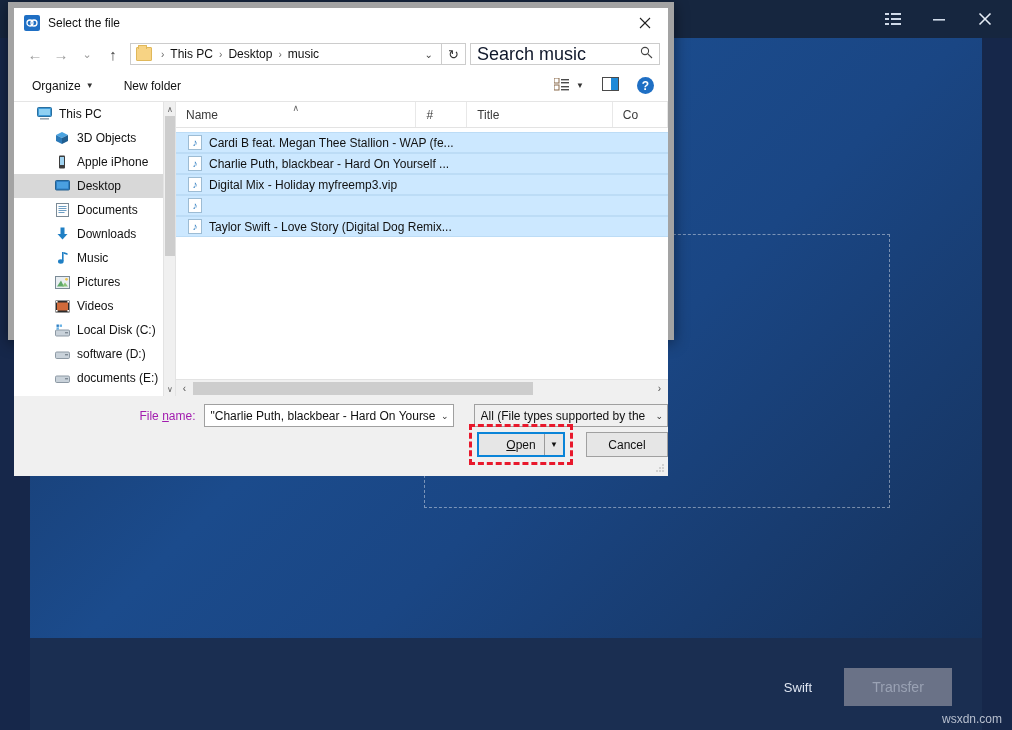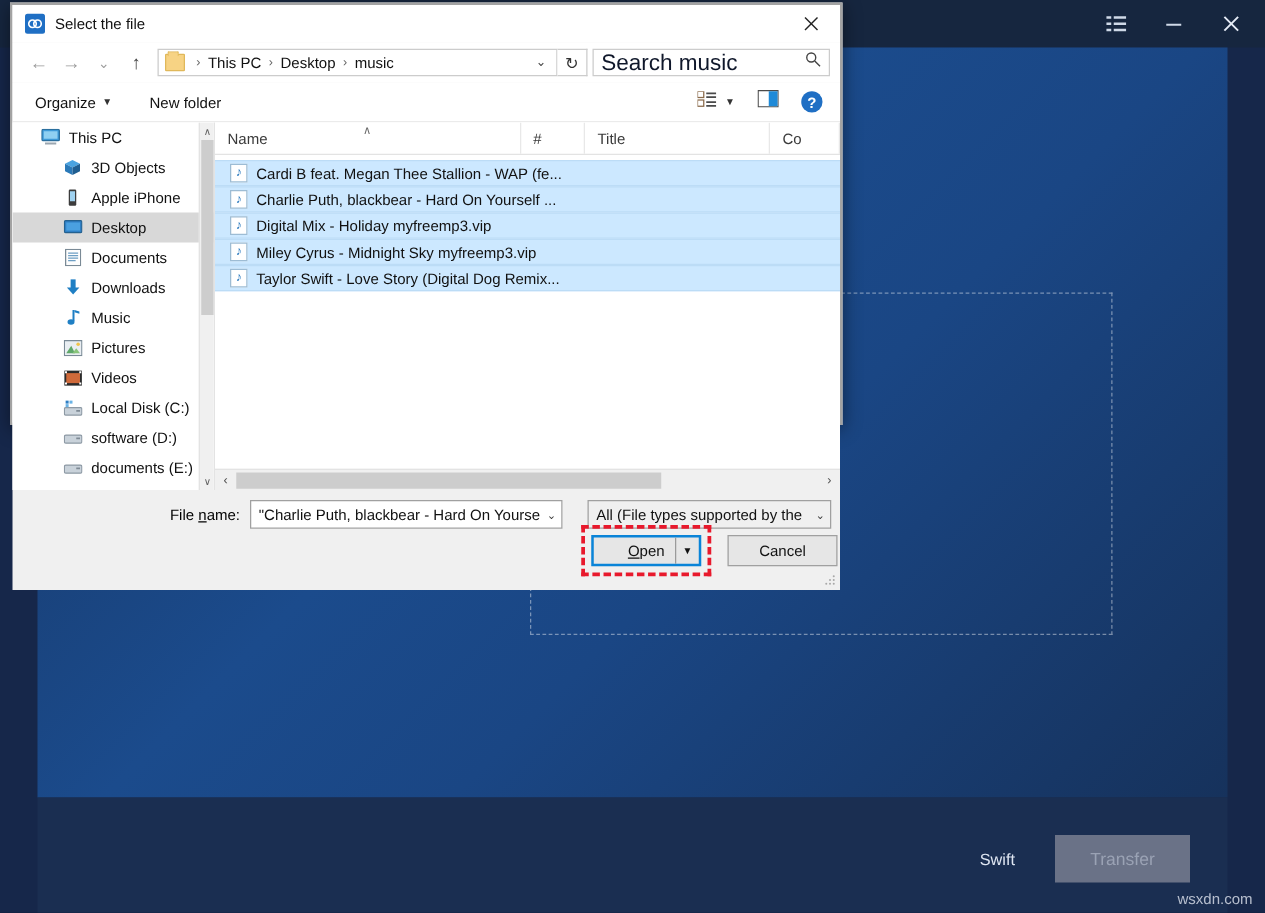--- a/index.html
+++ b/index.html
@@ -89,21 +89,21 @@
   #watermark {
     position: absolute; right: 10px; bottom: 4px;
     color: #d2d8e4; font-size: 12px; opacity: .85;
   }
 
   
   #dialog {
     position: absolute; left: 8px; top: 2px;
     width: 666px; height: 338px;
     background: #f0f0f0;
-    border: 2px solid #a3a3a3;
+    border: 6px solid #a3a3a3;
     box-shadow: 0 3px 14px rgba(0,0,0,.45);
   }
   #dlg-titlebar {
     position: relative; height: 30px; background: #ffffff;
     display: flex; align-items: center;
   }
   #dlg-icon {
     width: 16px; height: 16px; margin-left: 10px; margin-right: 8px;
     background: #1f6fc4; border-radius: 2px;
     display: flex; align-items: center; justify-content: center;
@@ -238,21 +238,21 @@
   .hs-arrow { width: 17px; height: 17px; display: flex; align-items: center; justify-content: center; color: #505050; font-size: 10px; }
   #hs-track { flex: 1; height: 17px; position: relative; }
   #hs-thumb { position: absolute; left: 0; top: 2px; width: 340px; height: 13px; background: #cdcdcd; }
 
   
   #dlg-bottom { position: relative; height: 80px; background: #f0f0f0; }
   #filename-row {
     position: absolute; left: 0; top: 8px; width: 100%;
     display: flex; align-items: center;
   }
-  #filename-label { width: 190px; text-align: right; font-size: 12px; color: #000000; padding-right: 8px; }
+  #filename-label { width: 190px; text-align: right; font-size: 12px; color: #a21caf; padding-right: 8px; }
   #filename-input {
     width: 250px; height: 23px; border: 1px solid #a0a0a0; background: #fff;
     display: flex; align-items: center; padding: 0 4px 0 6px; font-size: 12px; color: #111;
   }
   #filename-text { flex: 1; white-space: nowrap; overflow: hidden; }
   .combo-caret { font-size: 9px; color: #333; padding-left: 5px; }
   #filetype-combo {
     width: 195px; height: 23px; margin-left: 20px;
     border: 1px solid #a0a0a0; background: #f0f0f0;
     display: flex; align-items: center; padding: 0 4px 0 6px; font-size: 12px; color: #111;
@@ -598,21 +598,20 @@
         <div class="file-row selected">
           <span class="music-icon">♪</span>
           <span>Charlie Puth, blackbear - Hard On Yourself ...</span>
         </div>
         <div class="file-row selected">
           <span class="music-icon">♪</span>
           <span>Digital Mix - Holiday myfreemp3.vip</span>
         </div>
         <div class="file-row selected">
           <span class="music-icon">♪</span>
-          <span>Miley Cyrus - Midnight Sky myfreemp3.vip</span>
         </div>
         <div class="file-row selected">
           <span class="music-icon">♪</span>
           <span>Taylor Swift - Love Story (Digital Dog Remix...</span>
         </div>
       </div>
 
       <div id="hscroll">
         <div class="hs-arrow">‹</div>
         <div id="hs-track">

